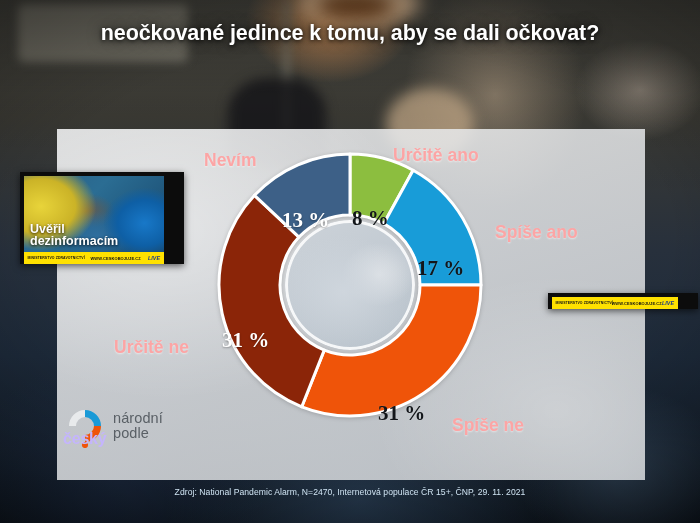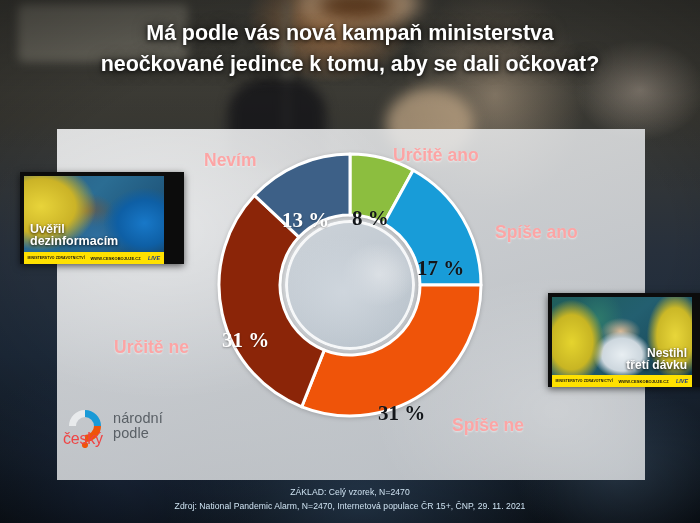--- a/index.html
+++ b/index.html
@@ -150,21 +150,21 @@
     position:absolute; left:63px; top:404px; z-index:7;
     display:flex; align-items:center; gap:6px;
   }
   #logo-mark{ position:relative; width:44px; height:44px; }
   #logo-text{ display:flex; flex-direction:column; line-height:1.02; }
   #logo-text .l1, #logo-text .l2{
     color:#5a6066; font-size:14.5px; letter-spacing:.1px;
   }
   #logo-word{
     position:absolute; left:0; top:13px;
-    color:#ef4444; font-size:16px; font-weight:normal; letter-spacing:-.2px;
+    color:#c4b5fd; font-size:16px; font-weight:bold; letter-spacing:-.2px;
   }
 
   
   #footer{
     position:absolute; left:0; top:485px; width:700px; text-align:center; z-index:9;
     color:#cfe3f2; line-height:14px;
   }
   #footer .f1{ font-size:8.6px; letter-spacing:.05px; }
   #footer .f2{ font-size:8.6px; letter-spacing:.05px; }
 </style>
@@ -175,21 +175,20 @@
   <div class="bg-shape" id="bg-cabinet"></div>
   <div class="bg-shape" id="bg-pole"></div>
   <div class="bg-shape" id="bg-lamp"></div>
   <div class="bg-shape" id="bg-lamp2"></div>
   <div class="bg-shape" id="bg-figure"></div>
   <div class="bg-shape" id="bg-head"></div>
 </div>
 <div id="bg-vignette"></div>
 
 <div id="title">
-  <span class="tline">Má podle vás nová kampaň ministerstva</span>
   <span class="tline">neočkované jedince k tomu, aby se dali očkovat?</span>
 </div>
 
 <div id="chart-panel">
   <div id="panel-sheen"></div>
 </div>
 
 <div id="donut-wrap">
   <svg id="donut-svg" viewBox="0 0 280 280">
     <g id="donut-slices">
@@ -228,26 +227,20 @@
     </div>
   </div>
   <div class="poster-bar">
     <span class="bl">MINISTERSTVO ZDRAVOTNICTVÍ</span>
     <span class="bm">WWW.CESKOBOJUJE.CZ</span>
     <span class="br">LIVE</span>
   </div>
 </div>
 
 <div class="poster" id="poster-right" style="left:548px; top:293px;">
-  <div class="poster-photo">
-    <div class="poster-cap" style="font-size:12px;">
-      <div>Nestihl</div>
-      <div>třetí dávku</div>
-    </div>
-  </div>
   <div class="poster-bar">
     <span class="bl">MINISTERSTVO ZDRAVOTNICTVÍ</span>
     <span class="bm">WWW.CESKOBOJUJE.CZ</span>
     <span class="br">LIVE</span>
   </div>
 </div>
 
 <div id="logo">
   <div id="logo-mark">
     <svg viewBox="0 0 44 44" width="44" height="44">
@@ -258,15 +251,14 @@
     </svg>
   </div>
   <div id="logo-text">
     <span class="l1">národní</span>
     <span class="l2">podle</span>
   </div>
 </div>
 <div id="logo-word" style="left:63px; top:430px; z-index:8;">český</div>
 
 <div id="footer">
-  <div class="f1">ZÁKLAD: Celý vzorek, N=2470</div>
   <div class="f2">Zdroj: National Pandemic Alarm, N=2470, Internetová populace ČR 15+, ČNP, 29. 11. 2021</div>
 </div>
 
 </body></html>

